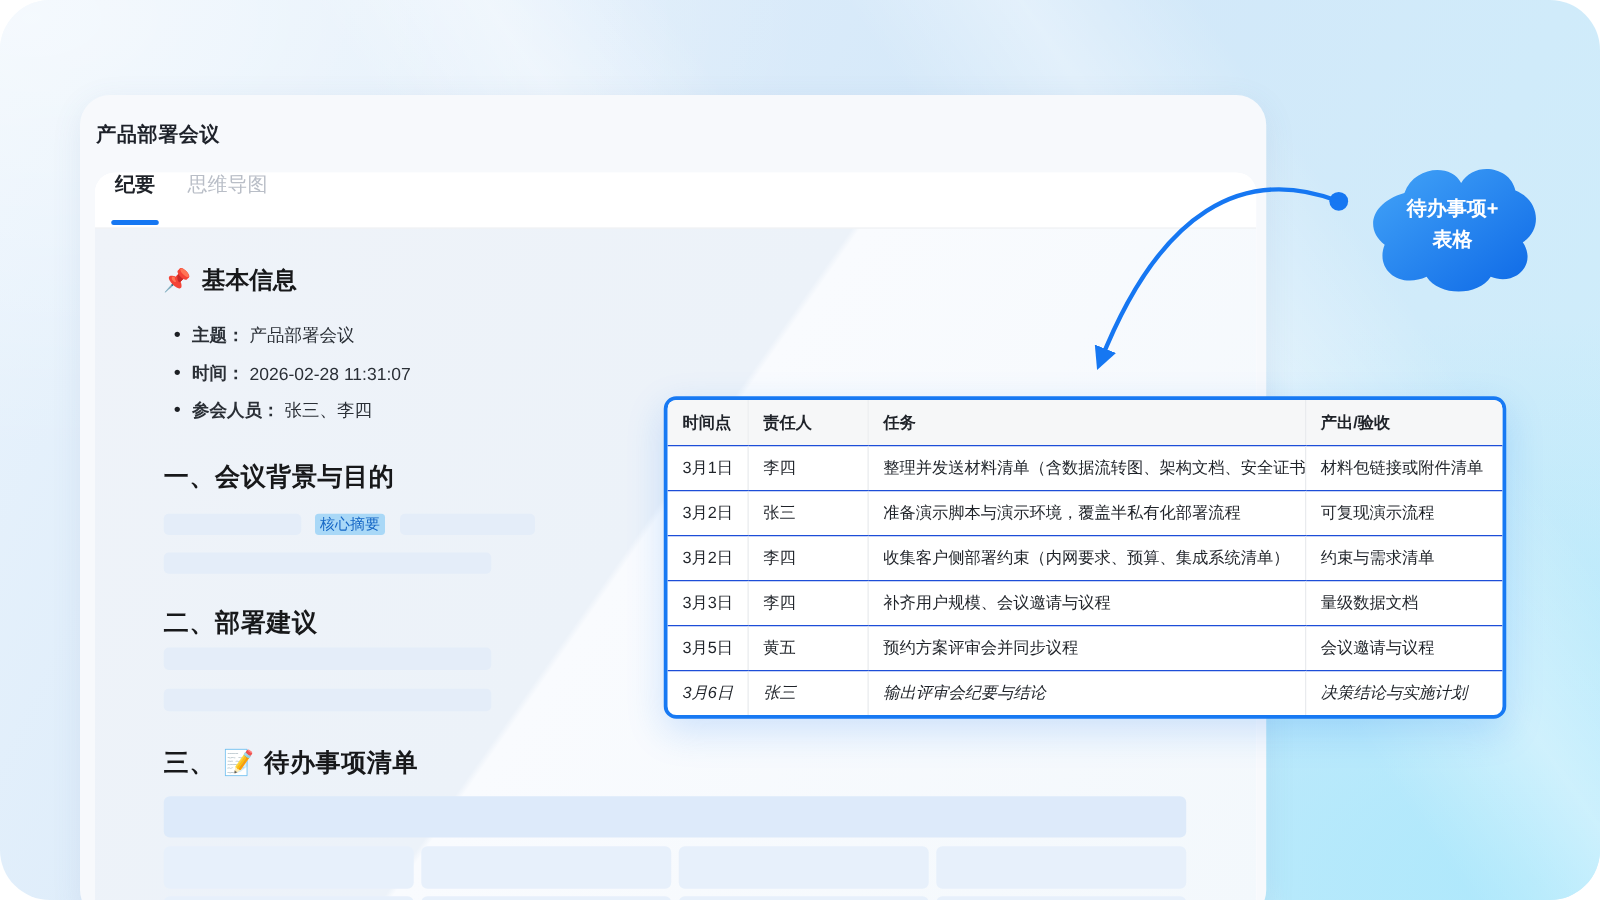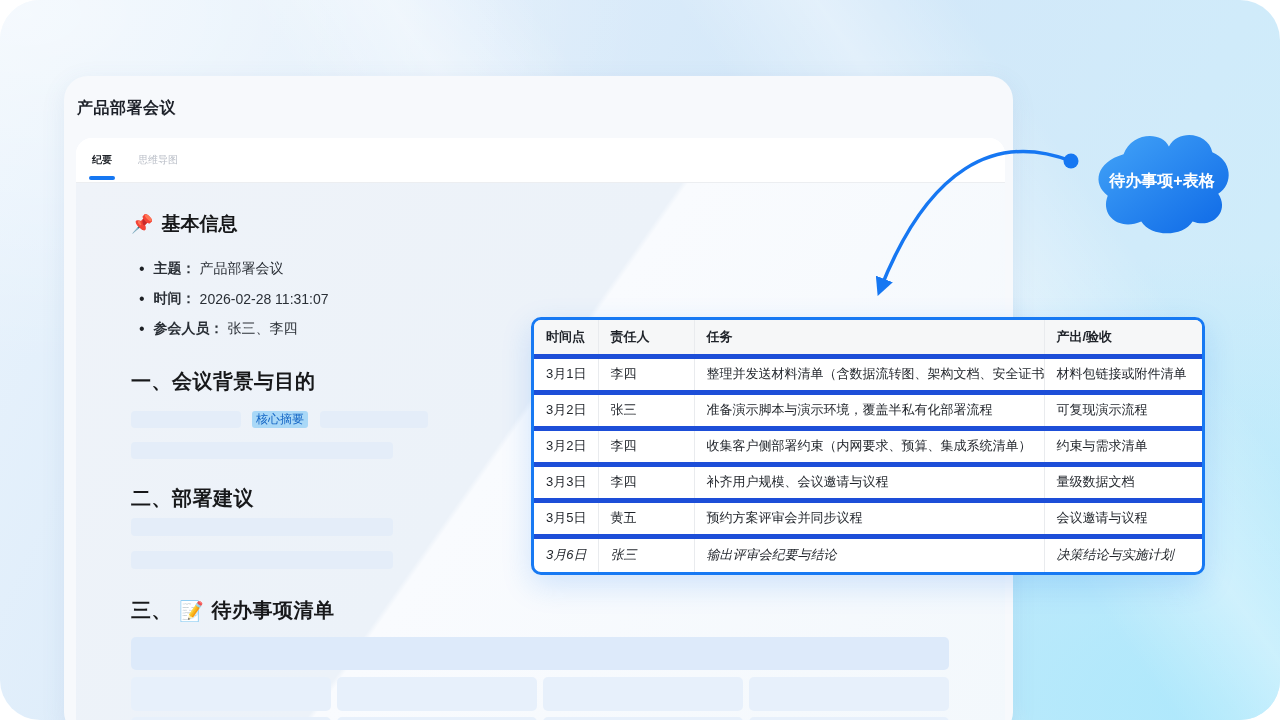--- a/index.html
+++ b/index.html
@@ -16,21 +16,21 @@
   
   .note-card{ position:absolute; left:64px; top:76px; width:949px; height:660px;
           background:#f7f9fc; border-radius:24px; box-shadow:0 6px 24px rgba(80,120,170,.10); }
   .note-title{ position:absolute; left:13px; top:22px; font-size:16px; font-weight:bold; color:#1d2129; letter-spacing:.5px;}
 
   
   .panel{ position:absolute; left:12px; top:62px; width:929px; height:598px;
           background:#ffffff; border-radius:16px 16px 0 0; overflow:hidden; }
   .tabbar{ height:45px; display:flex; align-items:center; padding-left:16px; gap:26px;
           border-bottom:1px solid #eceef1; background:#ffffff; position:relative;}
-  .tab{ font-size:10px; color:#b9bec7; font-weight:500; cursor:pointer; position:relative; height:45px; display:flex; align-items:center;}
+  .tab{ font-size:16px; color:#b9bec7; font-weight:500; cursor:pointer; position:relative; height:45px; display:flex; align-items:flex-start;}
   .tab.active{ color:#1f2329; font-weight:bold; }
   .tab.active .tab-underline{ position:absolute; left:-3px; right:-3px; bottom:3px; height:4px; border-radius:2px; background:#1677f2;}
   .content{ position:relative; height:553px; padding:28px 0 0 55px;
           background:linear-gradient(125deg,#eff3f9 0%,#ecf2f9 46%,#f9fbfe 46.5%,#f3f8fc 100%); }
 
   .h-basic{ display:flex; align-items:center; gap:8px; font-size:19px; font-weight:bold; color:#17181a; }
   .pin{ font-size:18px; }
   ul.info{ list-style:none; margin-top:17px; padding-left:8px; }
   ul.info li{ height:30px; display:flex; align-items:center; font-size:14px; color:#2a2f36; }
   ul.info li::before{ content:"•"; font-size:16px; margin-right:9px; color:#1c1f24; }
@@ -54,31 +54,31 @@
   .sk-cells.second{ margin-top:6px; }
   .sk.cell{ width:200px; height:34px; background:#e7f0fb; border-radius:5px;}
 
   
   .todo-table{ position:absolute; left:531px; top:317px; width:674px; z-index:5;
           border:3px solid #1779f3; border-radius:10px; background:#ffffff; overflow:hidden;
           box-shadow:0 10px 30px rgba(23,121,243,.18); }
   table{ width:100%; border-collapse:collapse; font-size:13px; color:#1f2329; table-layout:fixed;}
   col.c1{width:64px;} col.c2{width:96px;} col.c3{width:350px;} col.c4{width:158px;}
   th,td{ height:36px; padding:0 12px; text-align:left; font-weight:normal;
-         border-bottom:5px solid #1d4ed8; border-right:1px solid #e9ebee;
+         border-bottom:1px solid #1d4ed8; border-right:1px solid #e9ebee;
          white-space:nowrap; overflow:hidden; }
   th{ background:#f6f7f8; font-weight:bold; }
   th:last-child, td:last-child{ border-right:none; }
   tr:last-child td{ border-bottom:none;font-style:italic; }
 
   
   .arrow-svg{ position:absolute; inset:0; z-index:6; pointer-events:none; }
   .callout{ position:absolute; left:1088px; top:120px; width:148px; height:120px; z-index:7; }
   .callout svg{ position:absolute; inset:0; }
-  .callout .txt{ position:absolute; inset:0; display:flex; flex-direction:row; align-items:center;
+  .callout .txt{ position:absolute; inset:0; display:flex; flex-direction:column; align-items:center;
           justify-content:center; color:#ffffff; font-weight:bold; font-size:16px; line-height:1.55;
           text-align:center; padding-top:2px;}
 </style>
 </head>
 <body>
 
 <div class="stage">
   <div class="bg-glow"></div>
   <div class="bg-streak"></div>
 

